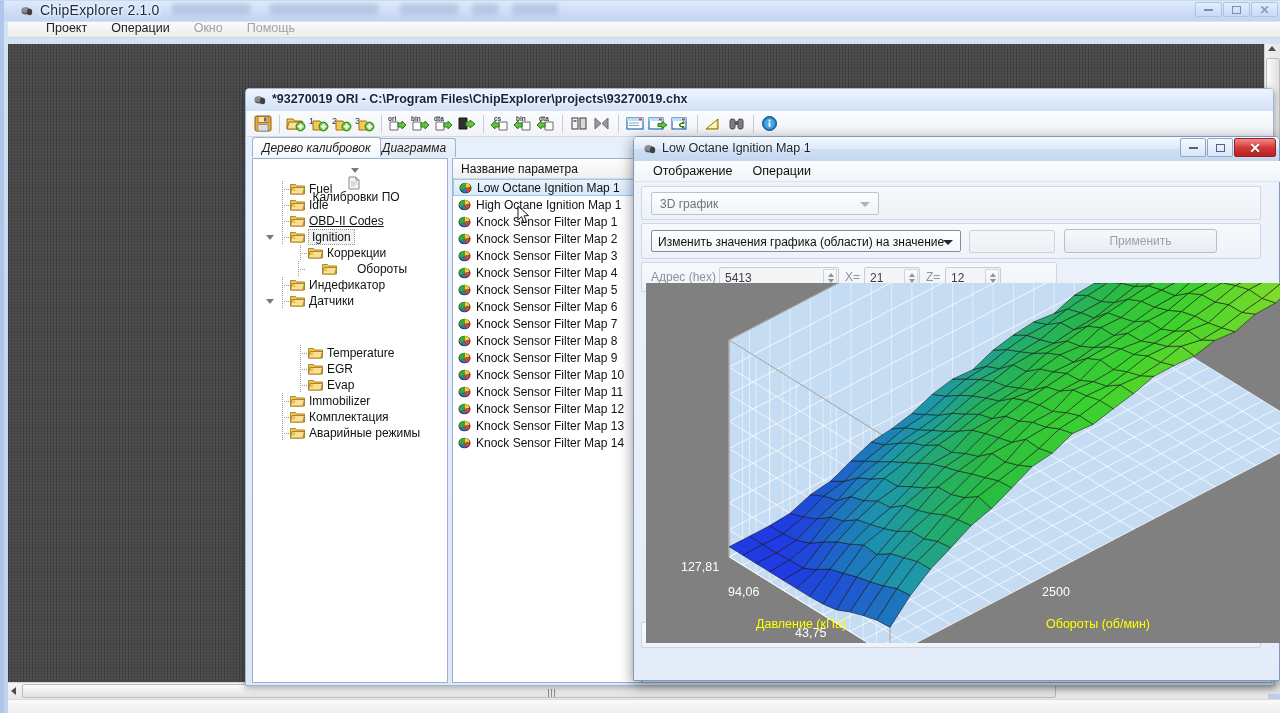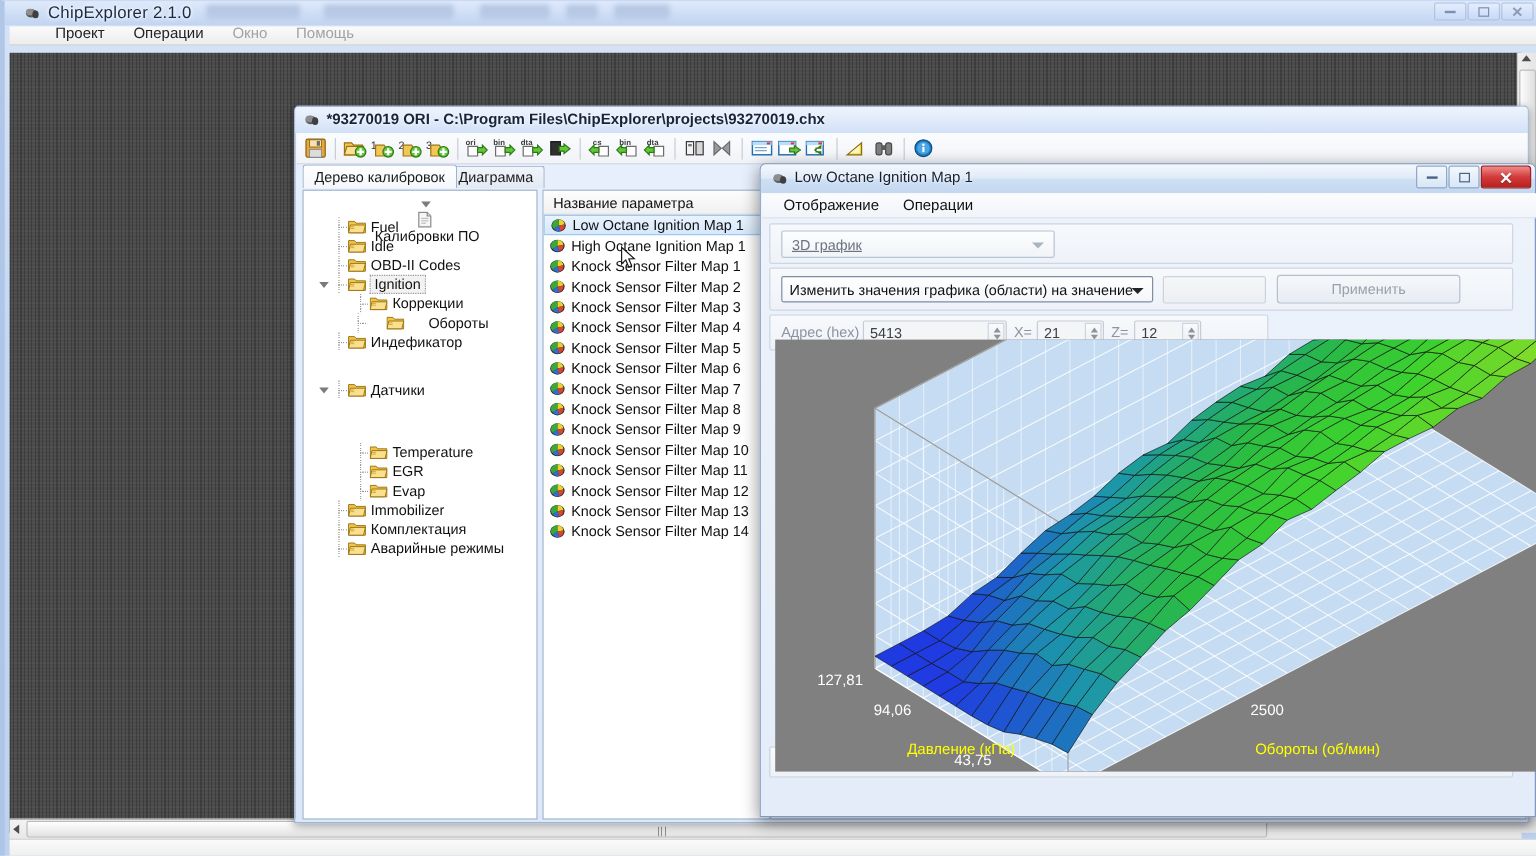--- a/index.html
+++ b/index.html
@@ -151,20 +151,21 @@
 
   
   #tabstrip {
     position:absolute; left:6px; top:49px; width: 1017px; height:19px;
   }
   .tab {
     position:absolute; top:0; height:19px; padding:2px 9px 0 9px;
     font-size:12px; color:#1a1a1a; white-space:nowrap;
     border:1px solid #9db2cd; border-bottom:none;
     border-radius:3px 3px 0 0;
+    font-style:italic;
   }
   .tab.active {
     background: linear-gradient(to bottom,#ffffff,#f4f7fb);
     z-index:3; top:-1px; height:20px; padding-top:3px;
   }
   .tab.inactive {
     background: linear-gradient(to bottom,#f2f5fa,#e2e9f3);
     z-index:2;
   }
 
@@ -271,21 +272,21 @@
 
   #dlg-group1 {
     position:absolute; left:7px; top:49px; width: 620px; height:34px;
     border:1px solid #cdd6e2; border-radius:2px;
     background: linear-gradient(to bottom,#f7f9fc,#eef2f8);
   }
   #view-combo {
     position:absolute; left:9px; top:5px; width:228px; height:23px;
     background: linear-gradient(to bottom,#fcfdfe,#f1f4f8);
     border:1px solid #b9c4d3; border-radius:2px;
-    font-size:12px; color:#6d7480; padding:4px 0 0 8px; white-space:nowrap;text-decoration:underline;
+    font-size:12px; color:#6d7480; padding:4px 0 0 8px; white-space:nowrap;
   }
   #view-combo .arrow {
     position:absolute; right:8px; top:9px; width:0;height:0;
     border-left:5px solid transparent;border-right:5px solid transparent;
     border-top:5px solid #aab3c0;
   }
 
   #dlg-group2 {
     position:absolute; left:7px; top:86px; width:620px; height:36px;
     border:1px solid #cdd6e2; border-radius:2px;
@@ -634,71 +635,71 @@
         <div class="tree-row" style="padding-left: 6px;">
           <span class="expander"></span>
           <span class="dots"></span>
           <span class="folder-ico"><svg width="15" height="12" viewBox="0 0 15 12">
   <path d="M0.5 1.5 h5 l1.2 1.5 H14.5 v8 H0.5 Z" fill="#f2c546" stroke="#9b7413" stroke-width=".8"></path>
   <path d="M2 4.5 h12.5 l-1.6 6.5 H0.5 Z" fill="#fadf8e" stroke="#9b7413" stroke-width=".8"></path>
   <path d="M2.2 6 h3 M2.2 7.4 h3" stroke="#c9a032" stroke-width=".7"></path>
 </svg></span>
           <span class="tree-label">Idle</span>
         </div>
+        <div class="tree-row" style="padding-left: 6px; text-decoration: underline;">
+          <span class="expander"></span>
+          <span class="dots"></span>
+          <span class="folder-ico"><svg width="15" height="12" viewBox="0 0 15 12">
+  <path d="M0.5 1.5 h5 l1.2 1.5 H14.5 v8 H0.5 Z" fill="#f2c546" stroke="#9b7413" stroke-width=".8"></path>
+  <path d="M2 4.5 h12.5 l-1.6 6.5 H0.5 Z" fill="#fadf8e" stroke="#9b7413" stroke-width=".8"></path>
+  <path d="M2.2 6 h3 M2.2 7.4 h3" stroke="#c9a032" stroke-width=".7"></path>
+</svg></span>
+          <span class="tree-label">OBD-II Codes</span>
+        </div>
+        <div class="tree-row" style="padding-left: 6px;">
+          <span class="expander open"></span>
+          <span class="dots"></span>
+          <span class="folder-ico"><svg width="15" height="12" viewBox="0 0 15 12">
+  <path d="M0.5 1.5 h5 l1.2 1.5 H14.5 v8 H0.5 Z" fill="#f2c546" stroke="#9b7413" stroke-width=".8"></path>
+  <path d="M2 4.5 h12.5 l-1.6 6.5 H0.5 Z" fill="#fadf8e" stroke="#9b7413" stroke-width=".8"></path>
+  <path d="M2.2 6 h3 M2.2 7.4 h3" stroke="#c9a032" stroke-width=".7"></path>
+</svg></span>
+          <span class="tree-label selected">Ignition</span>
+        </div>
+        <div class="tree-row" style="padding-left: 24px;">
+          <span class="expander"></span>
+          <span class="dots"></span>
+          <span class="folder-ico"><svg width="15" height="12" viewBox="0 0 15 12">
+  <path d="M0.5 1.5 h5 l1.2 1.5 H14.5 v8 H0.5 Z" fill="#f2c546" stroke="#9b7413" stroke-width=".8"></path>
+  <path d="M2 4.5 h12.5 l-1.6 6.5 H0.5 Z" fill="#fadf8e" stroke="#9b7413" stroke-width=".8"></path>
+  <path d="M2.2 6 h3 M2.2 7.4 h3" stroke="#c9a032" stroke-width=".7"></path>
+</svg></span>
+          <span class="tree-label">Коррекции</span>
+        </div>
+        <div class="tree-row" style="padding-left: 6px; gap: 16px;">
+          <span class="expander"></span>
+          <span class="dots"></span>
+          <span class="folder-ico"><svg width="15" height="12" viewBox="0 0 15 12">
+  <path d="M0.5 1.5 h5 l1.2 1.5 H14.5 v8 H0.5 Z" fill="#f2c546" stroke="#9b7413" stroke-width=".8"></path>
+  <path d="M2 4.5 h12.5 l-1.6 6.5 H0.5 Z" fill="#fadf8e" stroke="#9b7413" stroke-width=".8"></path>
+  <path d="M2.2 6 h3 M2.2 7.4 h3" stroke="#c9a032" stroke-width=".7"></path>
+</svg></span>
+          <span class="tree-label">Обороты</span>
+        </div>
         <div class="tree-row" style="padding-left: 6px;">
           <span class="expander"></span>
           <span class="dots"></span>
           <span class="folder-ico"><svg width="15" height="12" viewBox="0 0 15 12">
   <path d="M0.5 1.5 h5 l1.2 1.5 H14.5 v8 H0.5 Z" fill="#f2c546" stroke="#9b7413" stroke-width=".8"></path>
   <path d="M2 4.5 h12.5 l-1.6 6.5 H0.5 Z" fill="#fadf8e" stroke="#9b7413" stroke-width=".8"></path>
   <path d="M2.2 6 h3 M2.2 7.4 h3" stroke="#c9a032" stroke-width=".7"></path>
 </svg></span>
-          <span class="tree-label">OBD-II Codes</span>
+          <span class="tree-label">Индефикатор</span>
         </div>
         <div class="tree-row" style="padding-left: 6px;">
-          <span class="expander open"></span>
-          <span class="dots"></span>
-          <span class="folder-ico"><svg width="15" height="12" viewBox="0 0 15 12">
-  <path d="M0.5 1.5 h5 l1.2 1.5 H14.5 v8 H0.5 Z" fill="#f2c546" stroke="#9b7413" stroke-width=".8"></path>
-  <path d="M2 4.5 h12.5 l-1.6 6.5 H0.5 Z" fill="#fadf8e" stroke="#9b7413" stroke-width=".8"></path>
-  <path d="M2.2 6 h3 M2.2 7.4 h3" stroke="#c9a032" stroke-width=".7"></path>
-</svg></span>
-          <span class="tree-label selected">Ignition</span>
-        </div>
-        <div class="tree-row" style="padding-left: 24px;">
-          <span class="expander"></span>
-          <span class="dots"></span>
-          <span class="folder-ico"><svg width="15" height="12" viewBox="0 0 15 12">
-  <path d="M0.5 1.5 h5 l1.2 1.5 H14.5 v8 H0.5 Z" fill="#f2c546" stroke="#9b7413" stroke-width=".8"></path>
-  <path d="M2 4.5 h12.5 l-1.6 6.5 H0.5 Z" fill="#fadf8e" stroke="#9b7413" stroke-width=".8"></path>
-  <path d="M2.2 6 h3 M2.2 7.4 h3" stroke="#c9a032" stroke-width=".7"></path>
-</svg></span>
-          <span class="tree-label">Коррекции</span>
-        </div>
-        <div class="tree-row" style="padding-left: 6px; gap: 16px;">
-          <span class="expander"></span>
-          <span class="dots"></span>
-          <span class="folder-ico"><svg width="15" height="12" viewBox="0 0 15 12">
-  <path d="M0.5 1.5 h5 l1.2 1.5 H14.5 v8 H0.5 Z" fill="#f2c546" stroke="#9b7413" stroke-width=".8"></path>
-  <path d="M2 4.5 h12.5 l-1.6 6.5 H0.5 Z" fill="#fadf8e" stroke="#9b7413" stroke-width=".8"></path>
-  <path d="M2.2 6 h3 M2.2 7.4 h3" stroke="#c9a032" stroke-width=".7"></path>
-</svg></span>
-          <span class="tree-label">Обороты</span>
-        </div>
-        <div class="tree-row" style="padding-left: 6px;">
-          <span class="expander"></span>
-          <span class="dots"></span>
-          <span class="folder-ico"><svg width="15" height="12" viewBox="0 0 15 12">
-  <path d="M0.5 1.5 h5 l1.2 1.5 H14.5 v8 H0.5 Z" fill="#f2c546" stroke="#9b7413" stroke-width=".8"></path>
-  <path d="M2 4.5 h12.5 l-1.6 6.5 H0.5 Z" fill="#fadf8e" stroke="#9b7413" stroke-width=".8"></path>
-  <path d="M2.2 6 h3 M2.2 7.4 h3" stroke="#c9a032" stroke-width=".7"></path>
-</svg></span>
-          <span class="tree-label">Индефикатор</span>
-        </div>
-        <div class="tree-row" style="padding-left: 6px; margin-top: 24px;">
           <span class="expander open"></span>
           <span class="dots"></span>
           <span class="folder-ico"><svg width="15" height="12" viewBox="0 0 15 12">
   <path d="M0.5 1.5 h5 l1.2 1.5 H14.5 v8 H0.5 Z" fill="#f2c546" stroke="#9b7413" stroke-width=".8"></path>
   <path d="M2 4.5 h12.5 l-1.6 6.5 H0.5 Z" fill="#fadf8e" stroke="#9b7413" stroke-width=".8"></path>
   <path d="M2.2 6 h3 M2.2 7.4 h3" stroke="#c9a032" stroke-width=".7"></path>
 </svg></span>
           <span class="tree-label">Датчики</span>
         </div>
         <div class="tree-row" style="padding-left: 24px; margin-top: 36px;">

